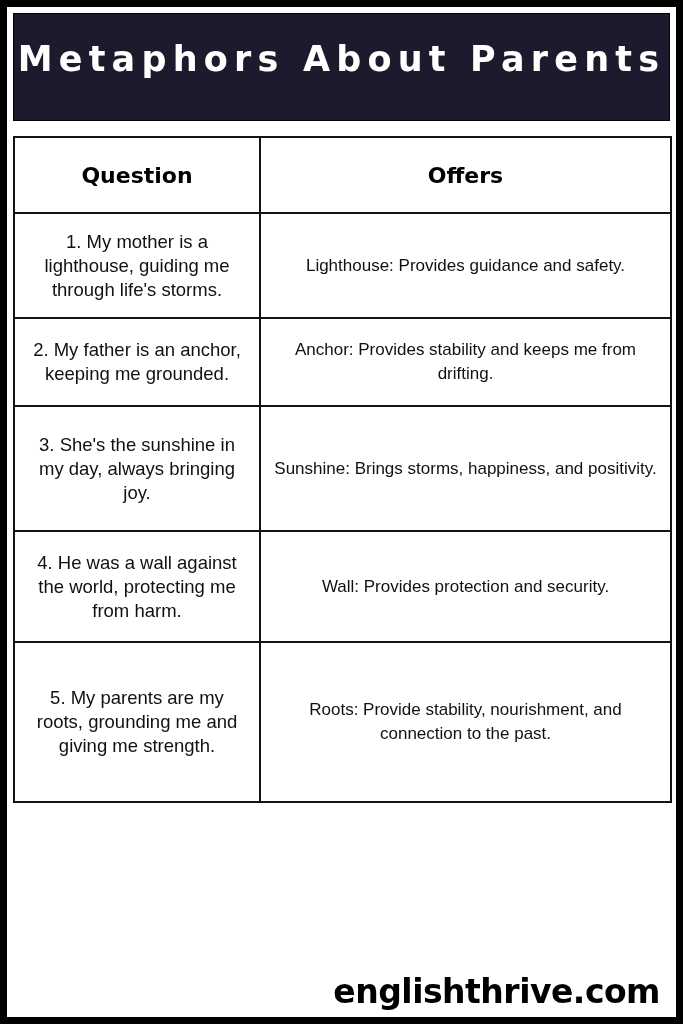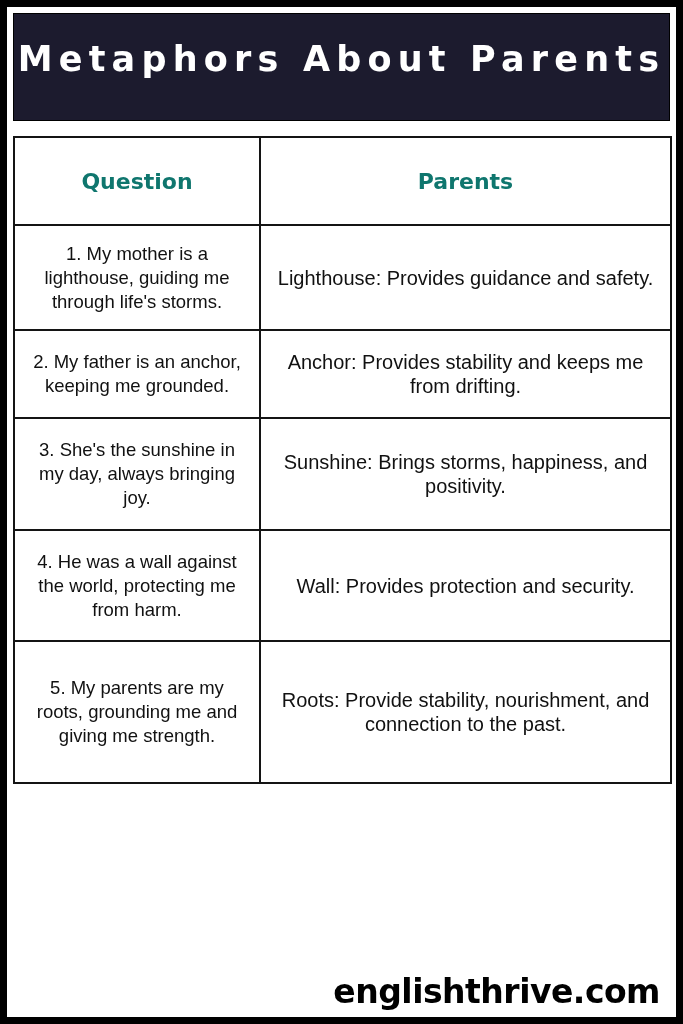--- a/index.html
+++ b/index.html
@@ -21,26 +21,26 @@
     table.metaphors {
       position: absolute; left: 6px; top: 129px; width: 657px;
       border-collapse: collapse; table-layout: fixed;
       font-family: "Liberation Sans", sans-serif; color: #111;
     }
     table.metaphors td, table.metaphors th {
       border: 2px solid #141414; text-align: center; vertical-align: middle;
     }
     table.metaphors th {
       font-family: "DejaVu Sans", sans-serif; font-weight: bold; font-size: 22px;
-      height: 88px; color: #0f766e; margin-top: 28px;
+      height: 76px; color: #000000; margin-top: 28px;
     }
     col.c1 { width: 246px; }
     col.c2 { width: 411px; }
     td.q { font-size: 18.5px; line-height: 24px; padding: 0 10px; border-radius: 11px; }
-    td.a { font-size: 20px; line-height: 24px; padding: 0 10px; }
+    td.a { font-size: 17px; line-height: 24px; padding: 0 10px; }
     .footer-brand {
       position: absolute; right: 16px; top: 945px;
       font-family: "DejaVu Sans", sans-serif; font-weight: bold; font-size: 33px;
       color: #000; letter-spacing: -0.5px; margin-top: 20px;
     }
   </style>
 </head>
 <body>
 
 <div class="frame">
@@ -49,41 +49,41 @@
   </div>
 
   <table class="metaphors">
     <colgroup>
         <col class="c1">
         <col class="c2">
       </colgroup>
     <thead>
       <tr>
         <th>Question</th>
-        <th>Parents</th>
+        <th>Offers</th>
       </tr>
     </thead>
     <tbody>
       <tr style="height:105px">
         <td class="q">1. My mother is a lighthouse, guiding me through life's storms.</td>
         <td class="a">Lighthouse: Provides guidance and safety.</td>
       </tr>
       <tr style="height:88px">
         <td class="q">2. My father is an anchor, keeping me grounded.</td>
         <td class="a">Anchor: Provides stability and keeps me from drifting.</td>
       </tr>
-      <tr style="height:112px">
+      <tr style="height:125px">
         <td class="q">3. She's the sunshine in my day, always bringing joy.</td>
         <td class="a">Sunshine: Brings storms, happiness, and positivity.</td>
       </tr>
       <tr style="height:111px">
         <td class="q">4. He was a wall against the world, protecting me from harm.</td>
         <td class="a">Wall: Provides protection and security.</td>
       </tr>
-      <tr style="height:142px">
+      <tr style="height:160px">
         <td class="q">5. My parents are my roots, grounding me and giving me strength.</td>
         <td class="a">Roots: Provide stability, nourishment, and connection to the past.</td>
       </tr>
     </tbody>
   </table>
 
   <div class="footer-brand">englishthrive.com</div>
 </div>
 
 </body></html>

